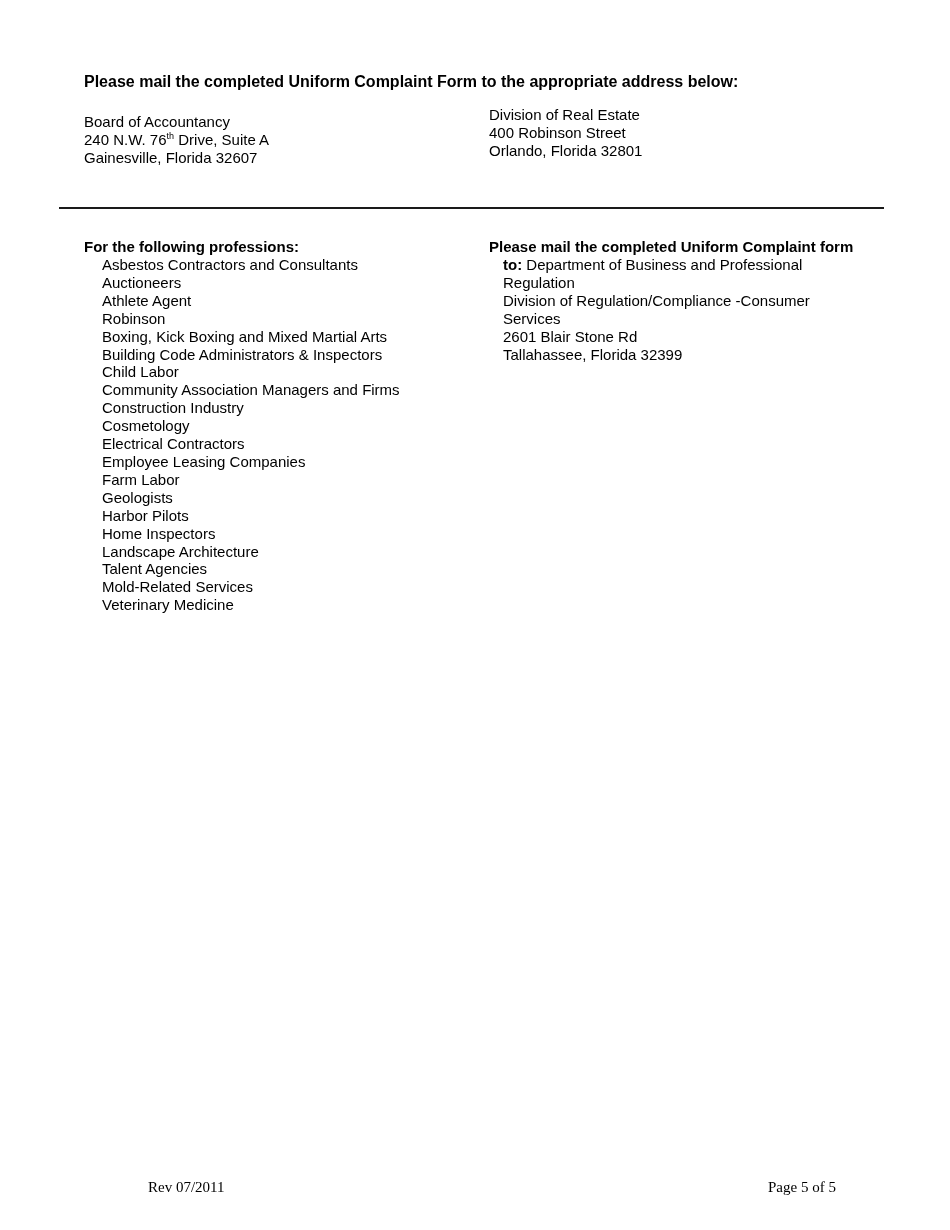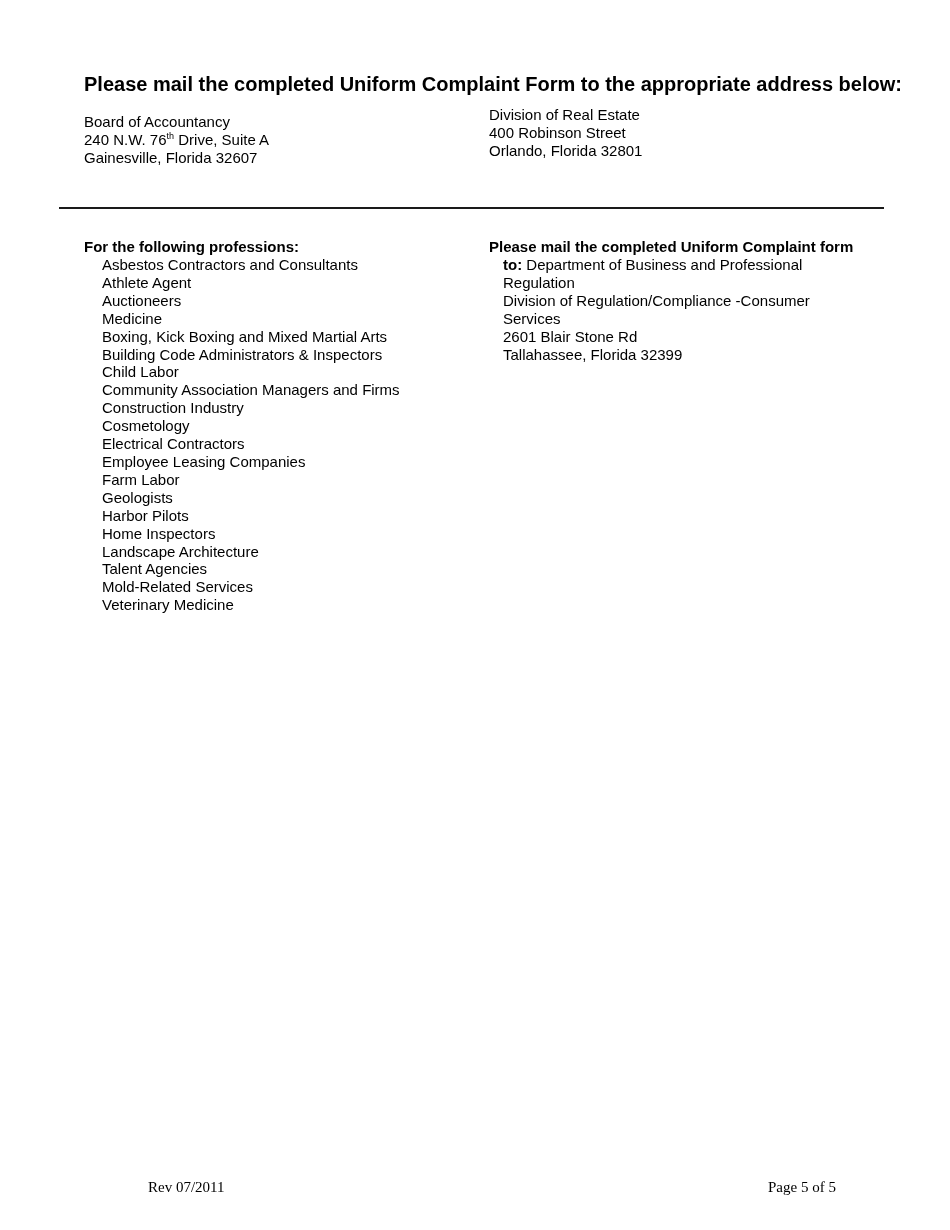--- a/index.html
+++ b/index.html
@@ -2,21 +2,21 @@
 <html><head>
 <meta charset="utf-8">
 <style>
   html, body { margin: 0; padding: 0; background: #ffffff; }
   body {
     width: 950px; height: 1230px; position: relative; overflow: hidden;
     font-family: "Liberation Sans", sans-serif; color: #000;
   }
   .abs { position: absolute; }
   .title {
-    left: 84px; top: 73px; font-size: 20px; font-weight: bold; white-space: nowrap;
+    left: 84px; top: 73px; font-size: 16px; font-weight: bold; white-space: nowrap;
   }
   .addr { font-size: 15px; line-height: 18px; }
   .addr div { white-space: nowrap; }
   sup { font-size: 9px; line-height: 0; vertical-align: 6px; }
   .rule {
     left: 59px; top: 207px; width: 825px; height: 0;
     border-top: 2px solid #1a1a1a;
   }
   .sec-head { font-size: 15px; font-weight: bold; white-space: nowrap; line-height: 18px; }
   .list { font-size: 15px; line-height: 17.9px; }
@@ -39,23 +39,23 @@
   <div>400 Robinson Street</div>
   <div>Orlando, Florida 32801</div>
 </div>
 
 <div class="abs rule"></div>
 
 <div class="abs" style="left:84px; top:238px;">
   <div class="sec-head">For the following professions:</div>
   <div class="list" style="margin-left:18px;">
     <div>Asbestos Contractors and Consultants</div>
+    <div>Auctioneers</div>
     <div>Athlete Agent</div>
-    <div>Auctioneers</div>
-    <div>Medicine</div>
+    <div>Robinson</div>
     <div>Boxing, Kick Boxing and Mixed Martial Arts</div>
     <div>Building Code Administrators &amp; Inspectors</div>
     <div>Child Labor</div>
     <div>Community Association Managers and Firms</div>
     <div>Construction Industry</div>
     <div>Cosmetology</div>
     <div>Electrical Contractors</div>
     <div>Employee Leasing Companies</div>
     <div>Farm Labor</div>
     <div>Geologists</div>

